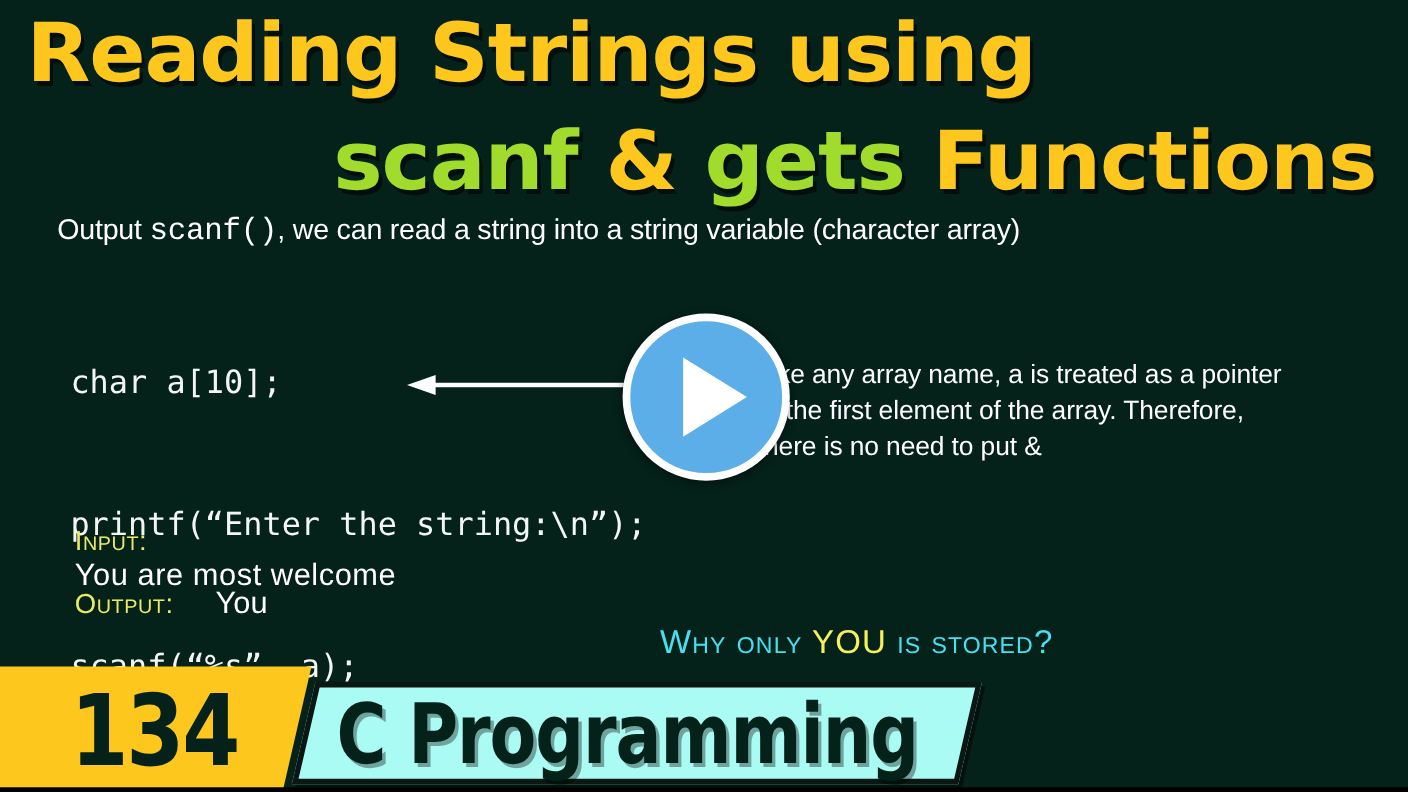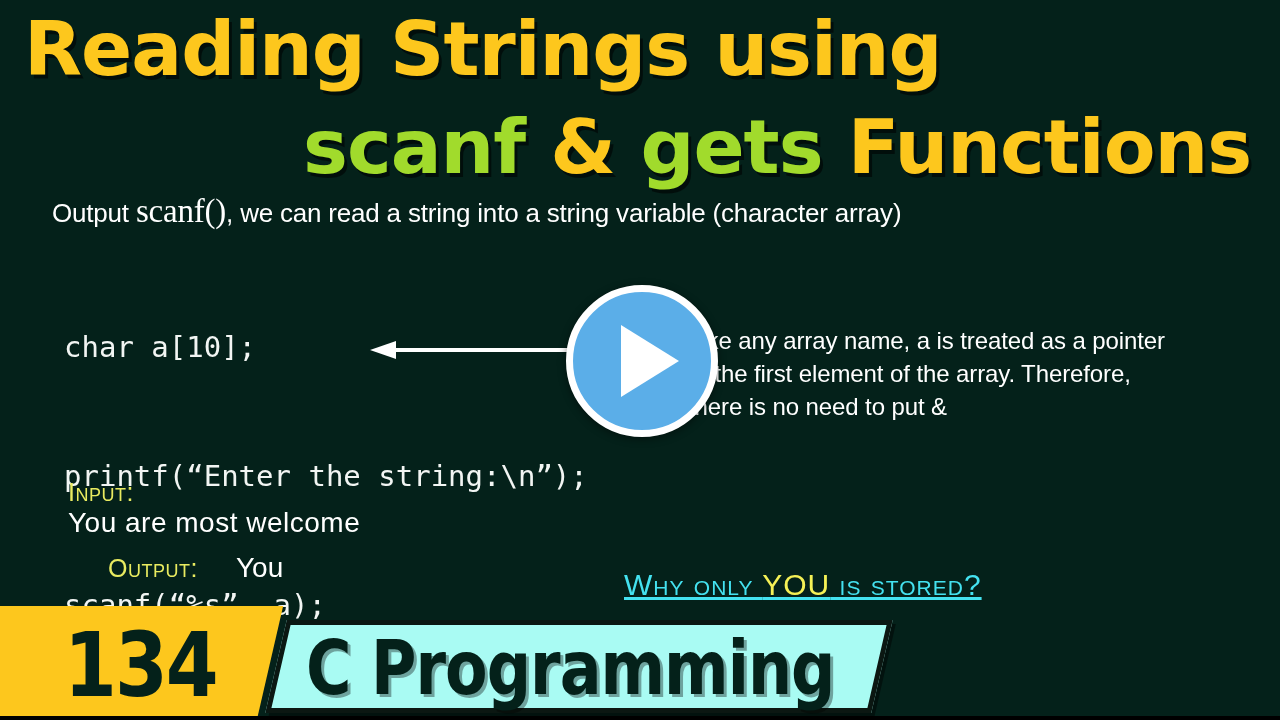--- a/index.html
+++ b/index.html
@@ -49,22 +49,22 @@
     position: absolute;
     left: 52px;
     top: 193px;
     font-size: 26px;
     color: #ffffff;
     letter-spacing: -0.2px;
     white-space: nowrap;
     font-family: "Liberation Sans", sans-serif;
   }
   #subtitle .mono-inline {
-    font-family: Liberation Serif, serif;
-    font-size: 33px;
+    font-family: Liberation Mono, monospace;
+    font-size: 28px;
   }
 
   
   #code-block {
     position: absolute;
     left: 64px;
     top: 240px;
     font-family: "DejaVu Sans Mono", monospace;
     font-size: 29px;
     line-height: 43px;
@@ -119,21 +119,21 @@
     margin-left: 16px;
   }
 
   
   .io-row {
     position: absolute;
     display: flex;
     align-items: baseline;
   }
   #io-input { left: 68px; top: 478px; flex-direction: column; }
-  #io-output { left: 68px; top: 552px; margin-left: 40px; }
+  #io-output { left: 68px; top: 532px; }
   .io-label {
     color: #e9eb60;
     font-size: 25px;
     font-family: "Liberation Sans", sans-serif;
     font-variant: small-caps;
     text-transform: capitalize;
     letter-spacing: 0.5px;
     width: 128px;
     display: inline-block;
   }
@@ -145,29 +145,28 @@
   }
   .io-value {
     color: #ffffff;
     font-family: "Liberation Sans", sans-serif;
     font-size: 28px;
   }
 
   
   #question {
     position: absolute;
-    left: 624px;
+    left: 600px;
     top: 568px;
     font-size: 30px;
     font-family: "Liberation Sans", sans-serif;
     font-variant: small-caps;
     letter-spacing: 1px;
     color: #44e2f0;
     white-space: nowrap;
-    text-decoration: underline;
   }
   #question .q-highlight { color: #f5f156; }
 
   
   #badge-number {
     position: absolute;
     left: -40px;
     top: 606px;
     width: 310px;
     height: 114px;

